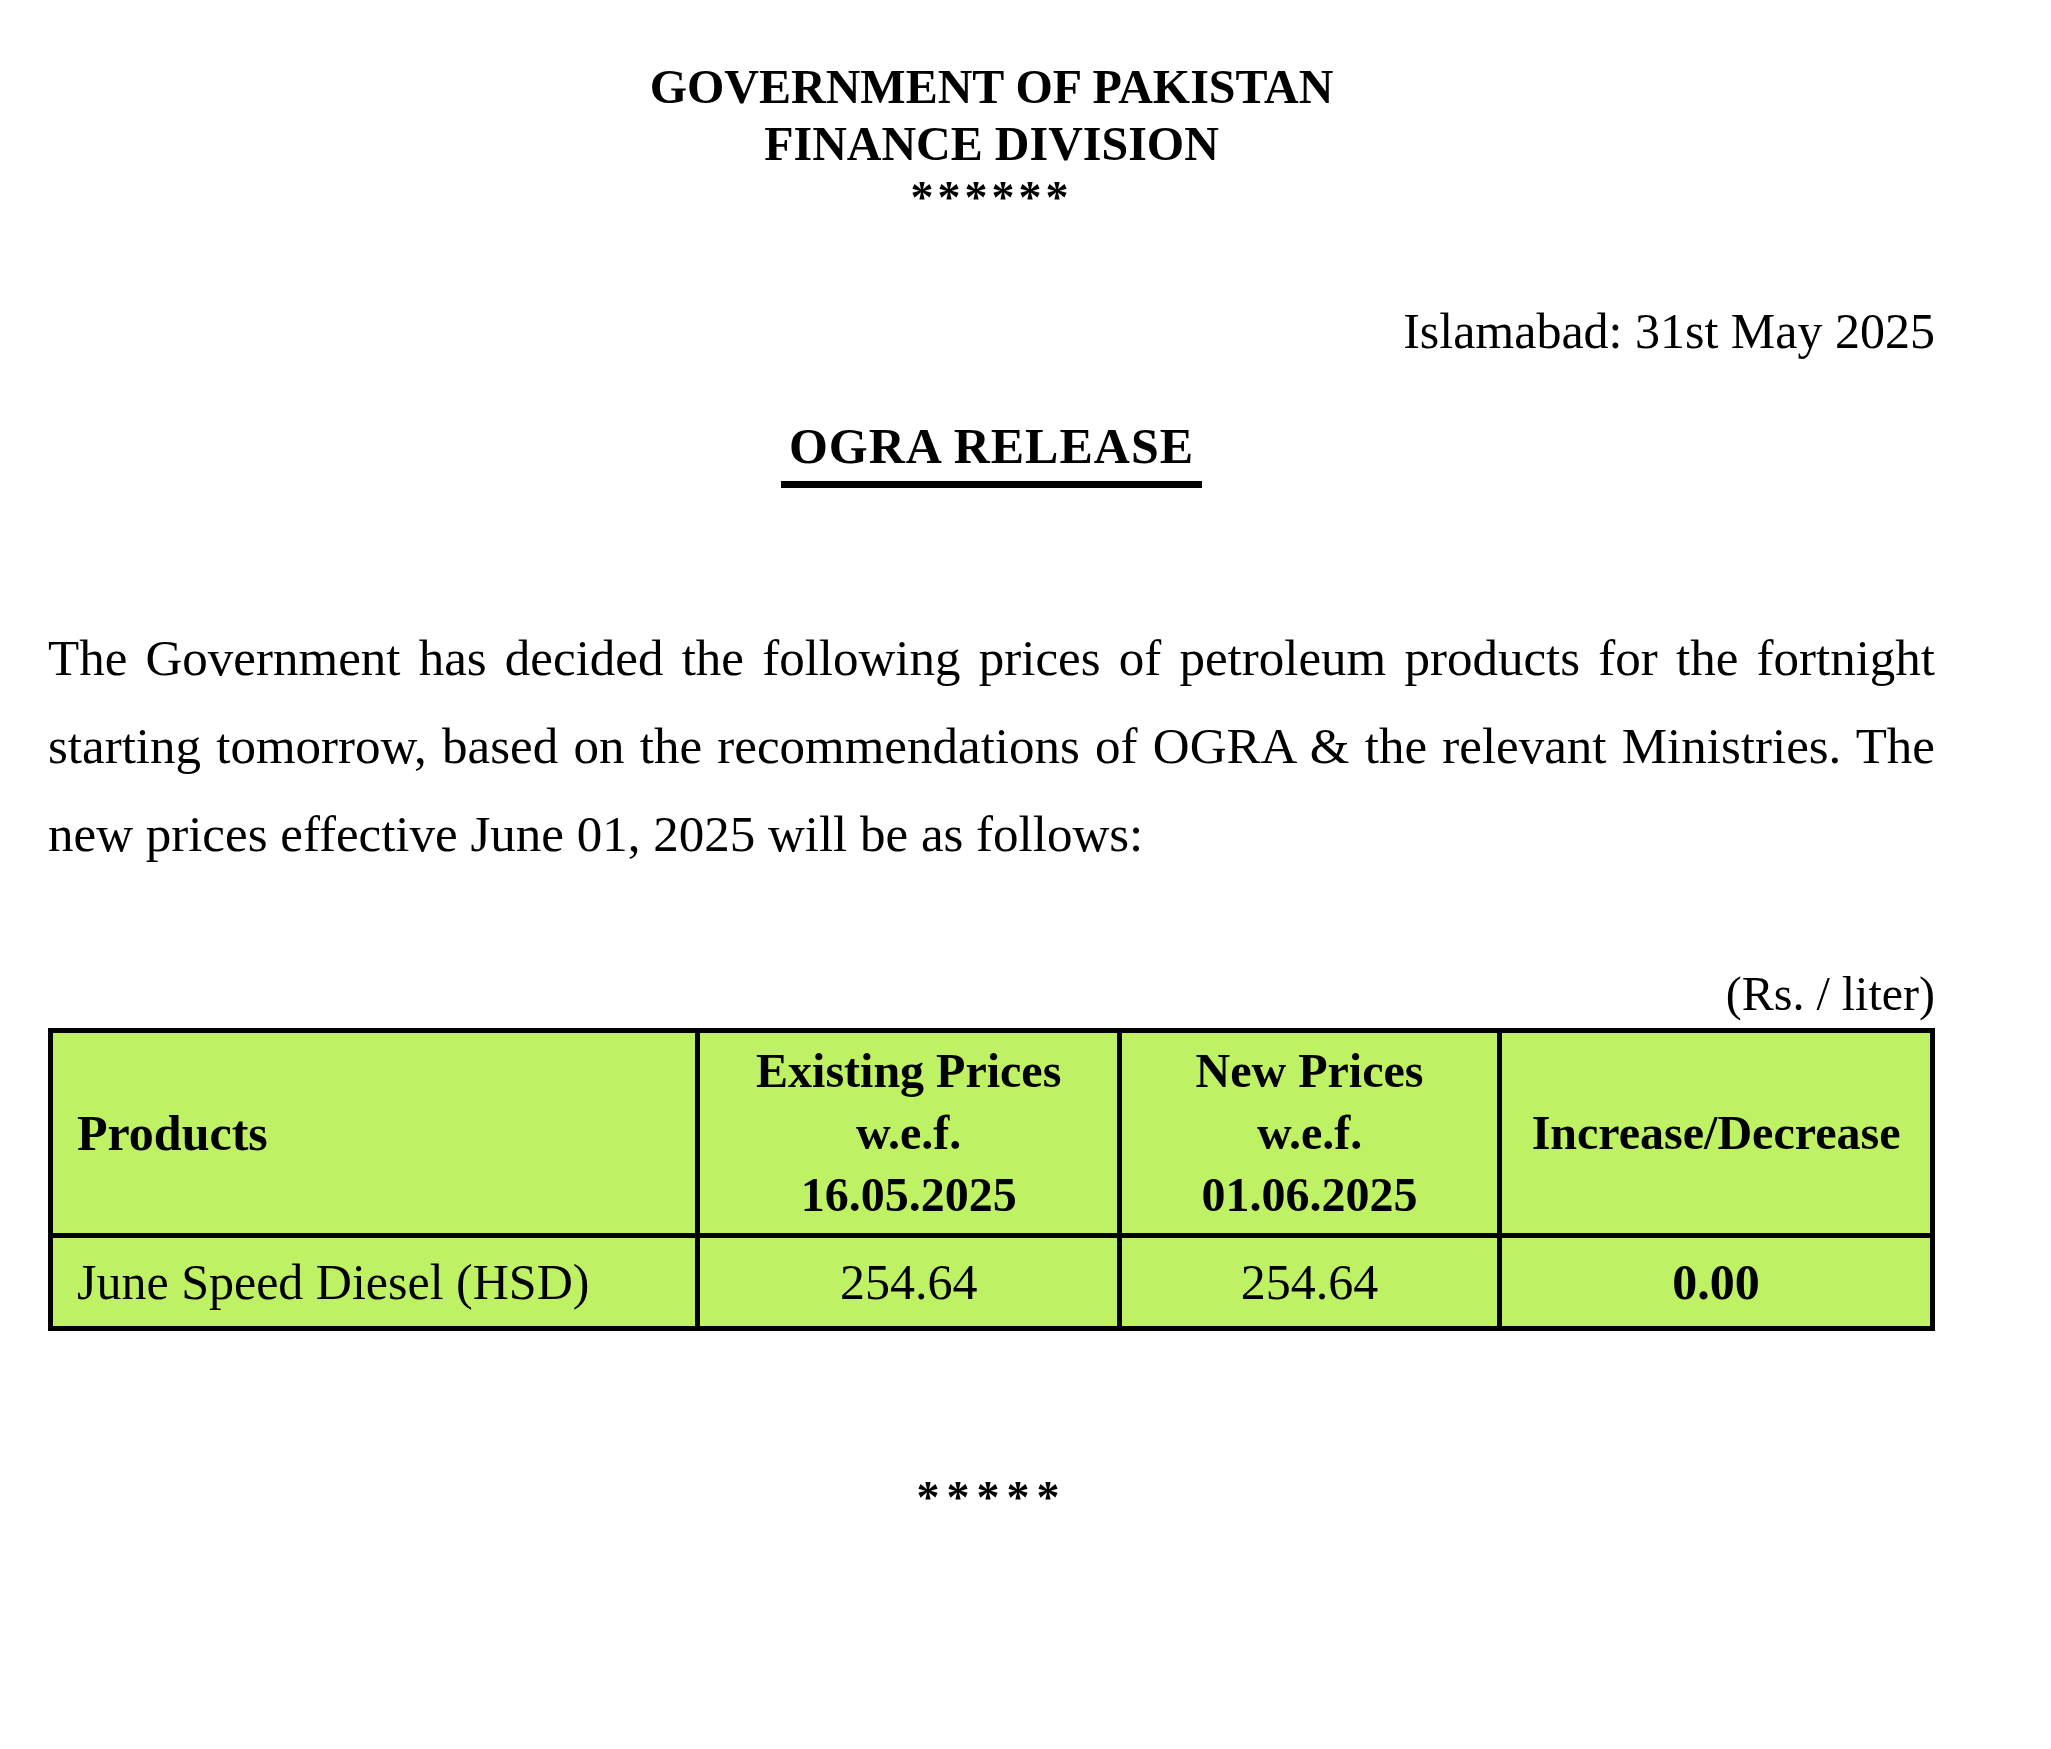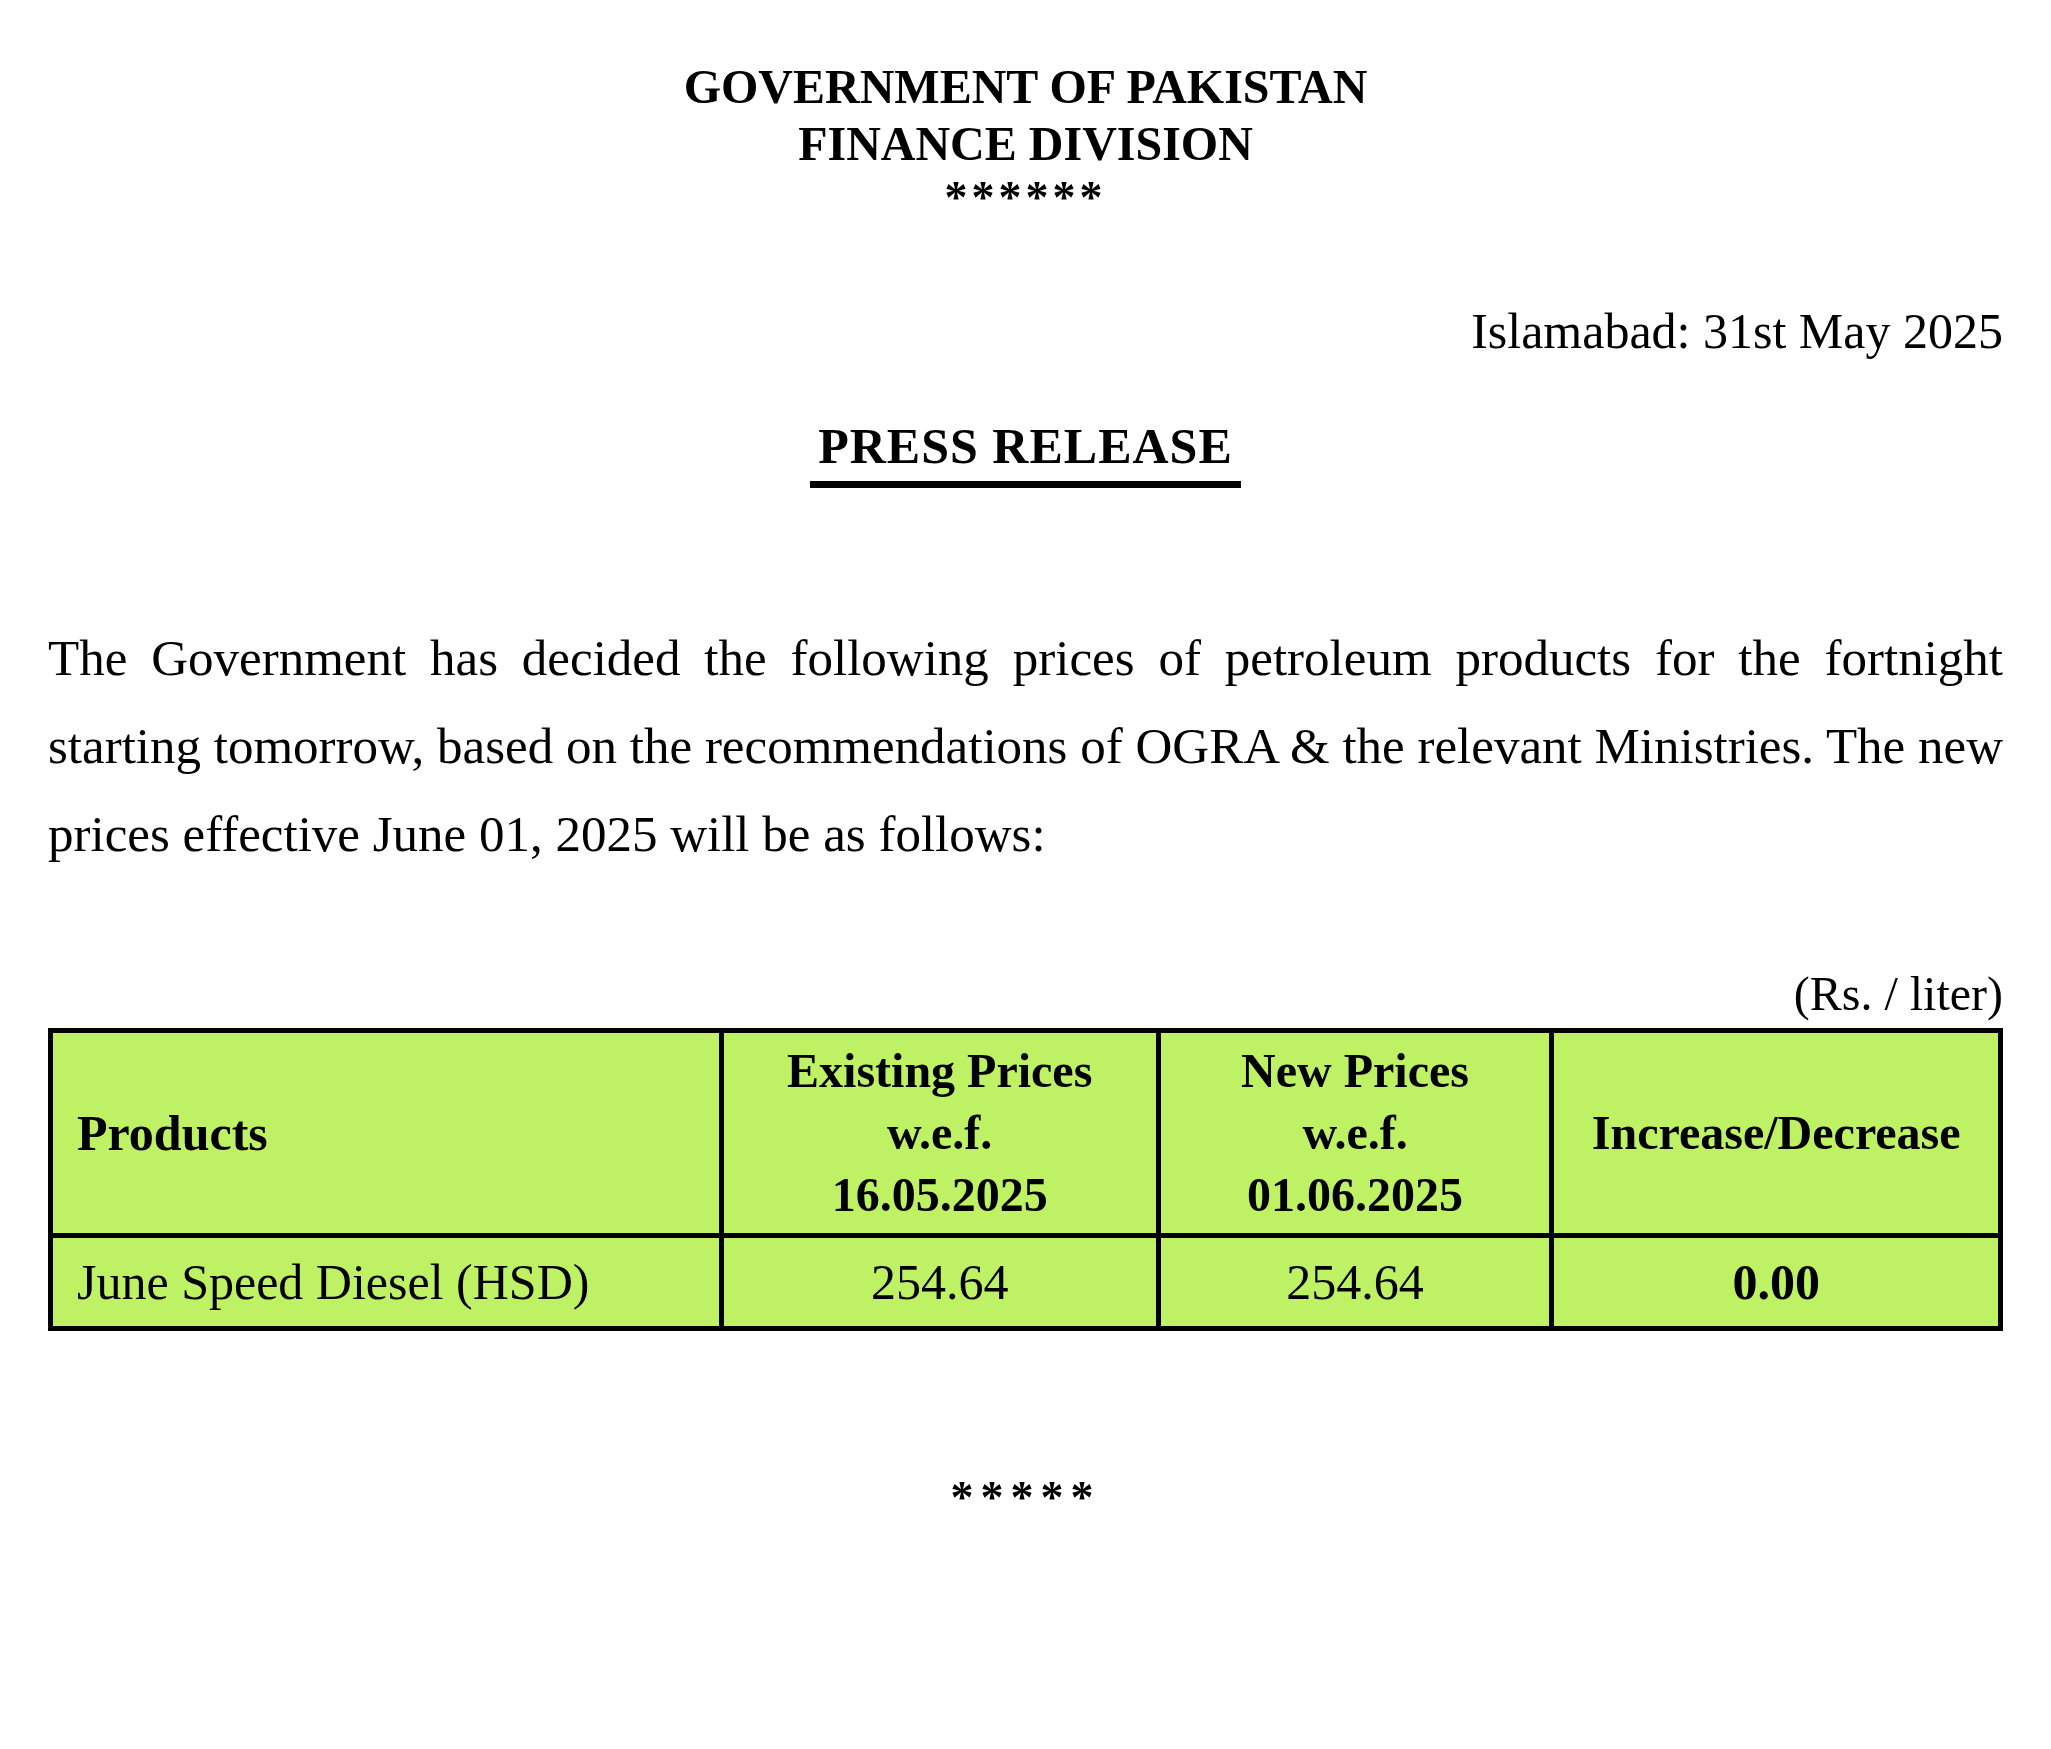--- a/index.html
+++ b/index.html
@@ -9,21 +9,21 @@
   }
   .page {
     position: relative;
     width: 2051px;
     height: 1736px;
     background: #ffffff;
     color: #000000;
     font-family: "Liberation Serif", "DejaVu Serif", serif;
     overflow: hidden;
     box-sizing: border-box;
-    padding: 58px 48px 0 48px;
+    padding: 58px 116px 0 48px;
   }
   .doc-header {
     text-align: center;
     font-weight: bold;
     font-size: 48px;
     line-height: 57px;
   }
   .doc-header .stars {
     letter-spacing: 4px;
     font-size: 46px;
@@ -118,21 +118,21 @@
 
   <div class="doc-header">
     <div>GOVERNMENT OF PAKISTAN</div>
     <div>FINANCE DIVISION</div>
     <div class="stars">******</div>
   </div>
 
   <div class="dateline">Islamabad: 31st May 2025</div>
 
   <div class="title-wrap">
-    <span class="press-title">PRESS RELEASE</span>
+    <span class="press-title">OGRA RELEASE</span>
   </div>
 
   <div class="body-par">The Government has decided the following prices of petroleum products for the fortnight starting tomorrow, based on the recommendations of OGRA &amp; the relevant Ministries. The new prices effective June 01, 2025 will be as follows:</div>
 
   <div class="unit-label">(Rs. / liter)</div>
 
   <table class="prices">
     <colgroup>
       <col class="c1">
         <col class="c2">

